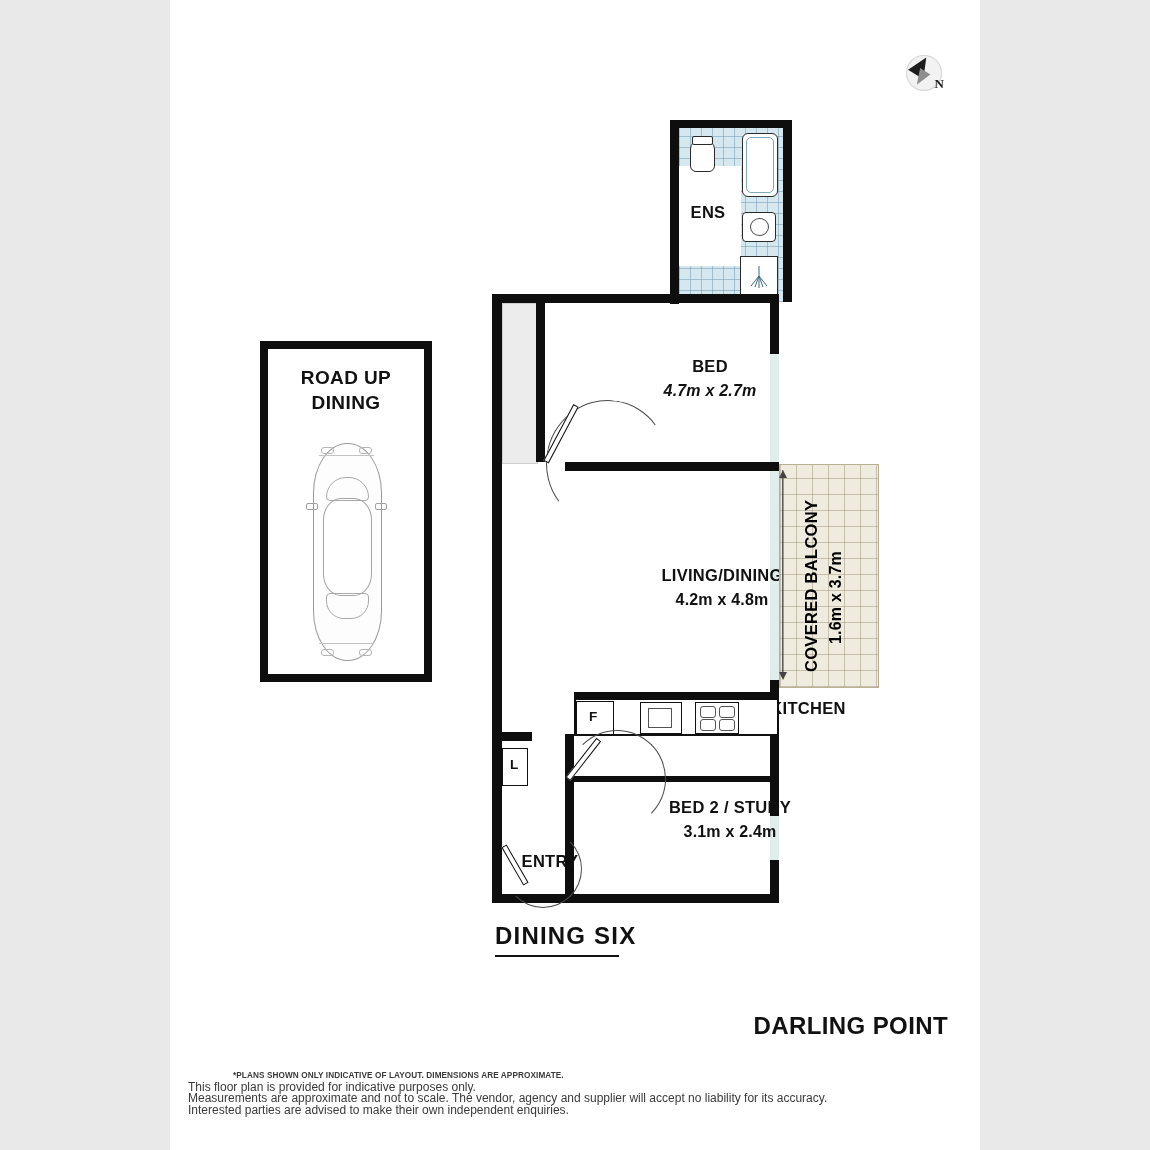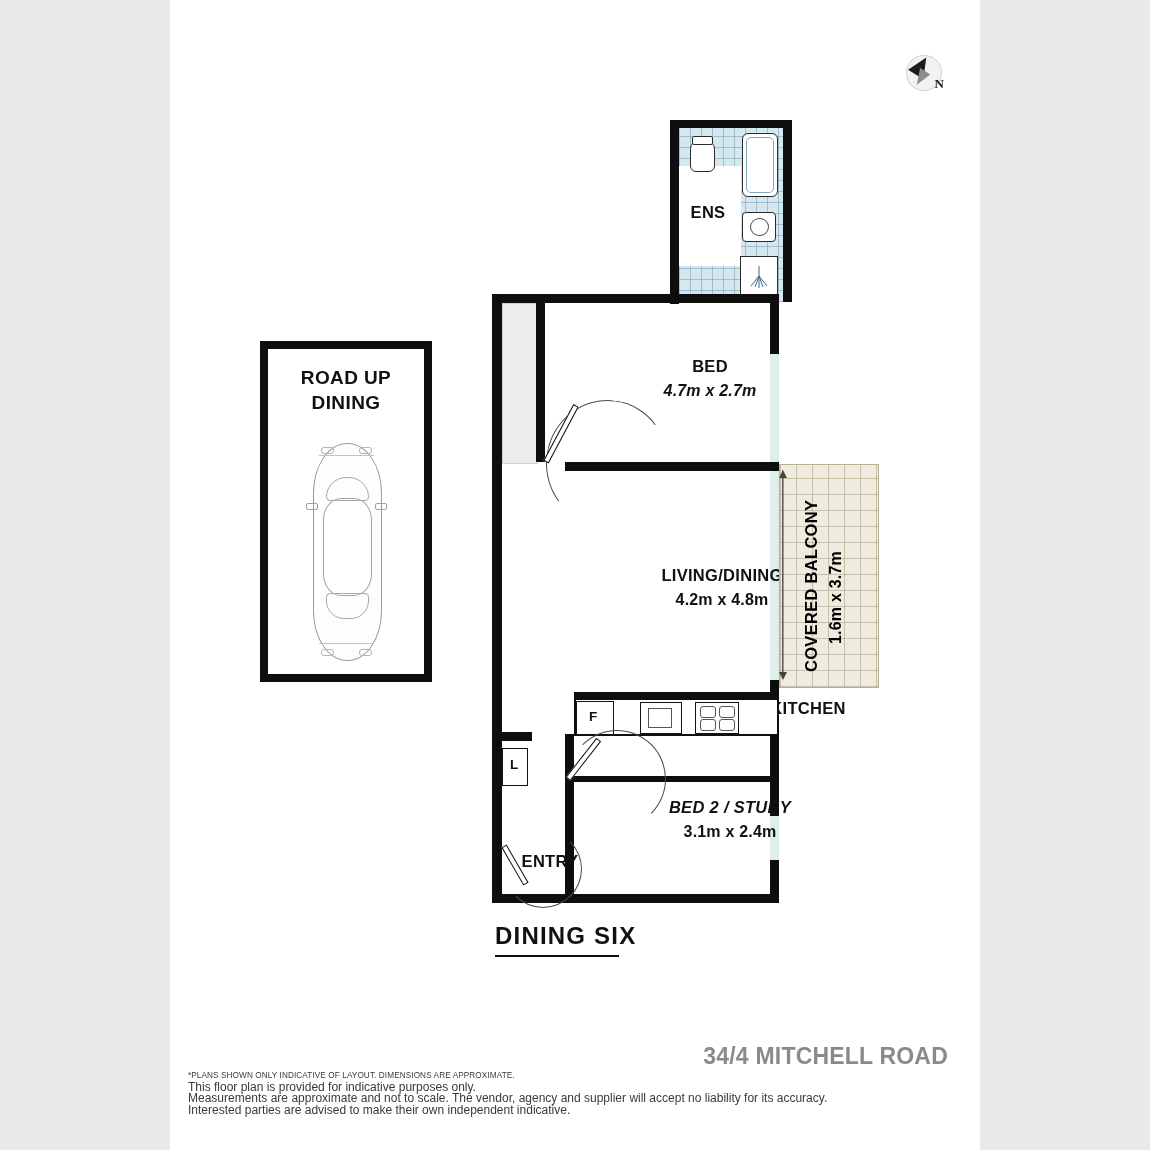--- a/index.html
+++ b/index.html
@@ -106,21 +106,21 @@
     position:absolute;right:32px;top:1012px;text-align:right;
     font-size:24px;font-weight:bold;letter-spacing:.4px;color:#111;
   }
   .address{
     position:absolute;right:32px;top:1043px;text-align:right;
     font-size:23px;font-weight:bold;letter-spacing:.2px;color:#8a8a8a;
   }
   .disclaimer{
     position:absolute;left:18px;top:1070px;color:#3a3a3a;line-height:11.5px;
   }
-  .disclaimer .d1{font-size:8.2px;font-weight:normal;letter-spacing:.1px;}
+  .disclaimer .d1{font-size:8.2px;font-weight:bold;letter-spacing:.1px;margin-left:45px;}
   .disclaimer .d2{font-size:12px;}
 
   
   .balcony-fill{
     position:absolute;
     background:
       repeating-linear-gradient(0deg,rgba(150,140,110,.45) 0 1px,transparent 1px 16px),
       repeating-linear-gradient(90deg,rgba(150,140,110,.45) 0 1px,transparent 1px 16px),
       #efecdf;
     border:1px solid #b8b093;
@@ -259,32 +259,32 @@
   <div class="wall" style="left:600px;top:860px;width:9px;height:43px;"></div>
 
   <div class="thin2" style="left:332px;top:748px;width:24px;height:36px;border-width:1.6px;"></div>
   <div class="small-label" style="position:absolute;left:340px;top:757px;">L</div>
 
   <div class="wall" style="left:395px;top:734px;width:9px;height:169px;"></div>
   <div class="wall" style="left:404px;top:776px;width:205px;height:6px;"></div>
   <div class="arc" style="left:398px;top:730px;width:96px;height:96px;border-color:#4a4a4a;border-left-color:transparent;border-bottom-color:transparent;"></div>
   <div class="thin2" style="left:398px;top:776px;width:48px;height:4px;transform:rotate(-52deg);transform-origin:left center;"></div>
 
-  <div class="rm-label rm-name" style="left:430px;top:798px;width:260px;font-style:italic;">BED 2 / STUDY</div>
+  <div class="rm-label rm-name" style="left:430px;top:798px;width:260px;">BED 2 / STUDY</div>
   <div class="rm-label rm-dim" style="left:430px;top:823px;width:260px;">3.1m x 2.4m</div>
 
   <div class="arc" style="left:334px;top:830px;width:76px;height:76px;border-color:#4a4a4a;border-top-color:transparent;border-left-color:transparent;"></div>
   <div class="thin2" style="left:334px;top:843px;width:42px;height:4px;transform:rotate(60deg);transform-origin:left center;"></div>
   <div class="rm-label rm-name" style="left:300px;top:852px;width:160px;">ENTRY</div>
 
   <div class="level">DINING SIX</div>
   <div class="level-underline"></div>
 
-  <div class="address">34/4 MITCHELL ROAD</div>
+  <div class="suburb">DARLING POINT</div>
 
   <div class="disclaimer">
     <div class="d1">*PLANS SHOWN ONLY INDICATIVE OF LAYOUT. DIMENSIONS ARE APPROXIMATE.</div>
     <div class="d2">This floor plan is provided for indicative purposes only.</div>
     <div class="d2">Measurements are approximate and not to scale. The vendor, agency and supplier will accept no liability for its accuracy.</div>
-    <div class="d2">Interested parties are advised to make their own independent indicative.</div>
+    <div class="d2">Interested parties are advised to make their own independent enquiries.</div>
   </div>
 
 </div>
 
 </body></html>

